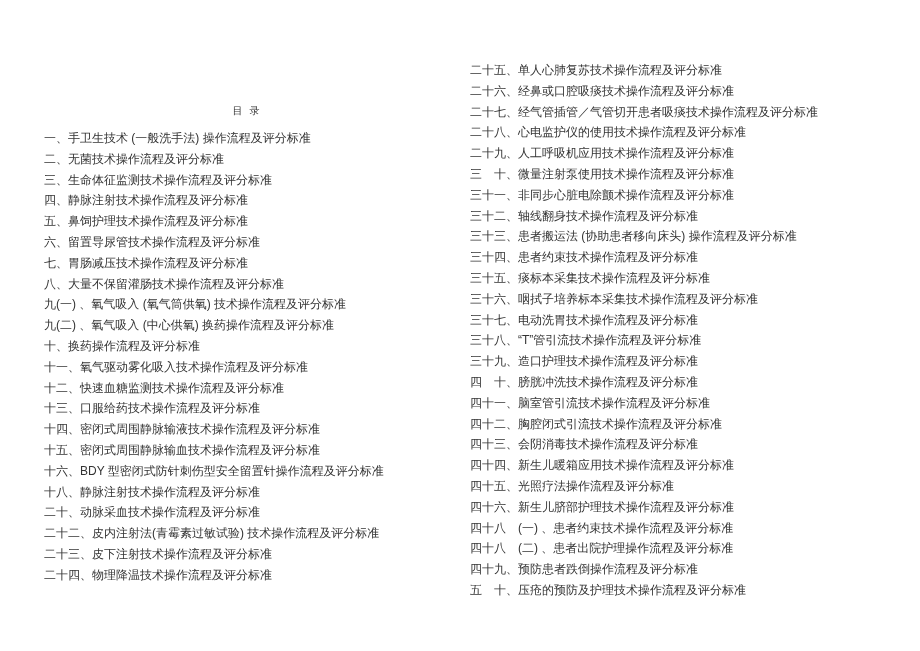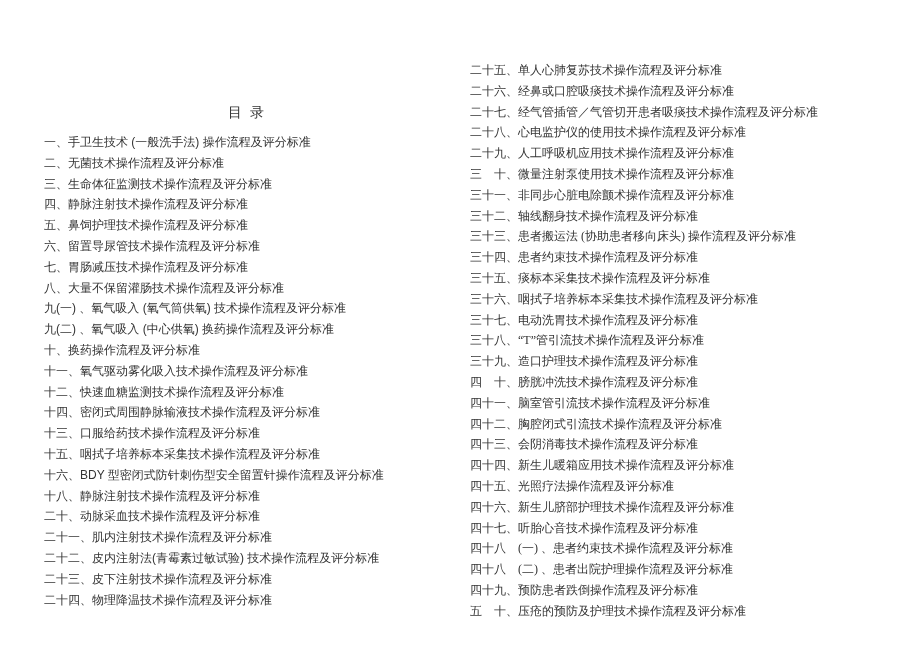--- a/index.html
+++ b/index.html
@@ -16,35 +16,34 @@
       display: flex;
       gap: 20px;
     }
     .column {
       flex: 1;
       display: flex;
       flex-direction: column;
     }
     .title {
       text-align: center;
-      font-size: 14px;
+      font-size: 10px;
       color: #333;
       margin-bottom: 10px;
       font-weight: normal;
       letter-spacing: 2px;
     }
     .toc-item {
       font-size: 12px;
       color: #333;
       line-height: 20.8px;
       white-space: nowrap;
     }
     .col-right {
       padding-top: 0;
-      font-family: Liberation Serif, serif;
     }
     .col-left {
       padding-top: 44px;
     }
   </style>
 </head>
 <body>
 
 <div class="column col-left">
   <div class="title">目 录</div>
@@ -55,27 +54,26 @@
       <div class="toc-item">四、静脉注射技术操作流程及评分标准</div>
       <div class="toc-item">五、鼻饲护理技术操作流程及评分标准</div>
       <div class="toc-item">六、留置导尿管技术操作流程及评分标准</div>
       <div class="toc-item">七、胃肠减压技术操作流程及评分标准</div>
       <div class="toc-item">八、大量不保留灌肠技术操作流程及评分标准</div>
       <div class="toc-item">九(一) 、氧气吸入 (氧气筒供氧) 技术操作流程及评分标准</div>
       <div class="toc-item">九(二) 、氧气吸入 (中心供氧) 换药操作流程及评分标准</div>
       <div class="toc-item">十、换药操作流程及评分标准</div>
       <div class="toc-item">十一、氧气驱动雾化吸入技术操作流程及评分标准</div>
       <div class="toc-item">十二、快速血糖监测技术操作流程及评分标准</div>
+      <div class="toc-item">十三、口服给药技术操作流程及评分标准</div>
       <div class="toc-item">十四、密闭式周围静脉输液技术操作流程及评分标准</div>
-      <div class="toc-item">十三、口服给药技术操作流程及评分标准</div>
-      <div class="toc-item">十五、咽拭子培养标本采集技术操作流程及评分标准</div>
+      <div class="toc-item">十五、密闭式周围静脉输血技术操作流程及评分标准</div>
       <div class="toc-item">十六、BDY 型密闭式防针刺伤型安全留置针操作流程及评分标准</div>
       <div class="toc-item">十八、静脉注射技术操作流程及评分标准</div>
       <div class="toc-item">二十、动脉采血技术操作流程及评分标准</div>
-      <div class="toc-item">二十一、肌内注射技术操作流程及评分标准</div>
       <div class="toc-item">二十二、皮内注射法(青霉素过敏试验) 技术操作流程及评分标准</div>
       <div class="toc-item">二十三、皮下注射技术操作流程及评分标准</div>
       <div class="toc-item">二十四、物理降温技术操作流程及评分标准</div>
     </div>
 </div>
 
 <div class="column col-right">
   <div id="right-list">
       <div class="toc-item">二十五、单人心肺复苏技术操作流程及评分标准</div>
       <div class="toc-item">二十六、经鼻或口腔吸痰技术操作流程及评分标准</div>
@@ -92,19 +90,18 @@
       <div class="toc-item">三十七、电动洗胃技术操作流程及评分标准</div>
       <div class="toc-item">三十八、“T”管引流技术操作流程及评分标准</div>
       <div class="toc-item">三十九、造口护理技术操作流程及评分标准</div>
       <div class="toc-item">四　十、膀胱冲洗技术操作流程及评分标准</div>
       <div class="toc-item">四十一、脑室管引流技术操作流程及评分标准</div>
       <div class="toc-item">四十二、胸腔闭式引流技术操作流程及评分标准</div>
       <div class="toc-item">四十三、会阴消毒技术操作流程及评分标准</div>
       <div class="toc-item">四十四、新生儿暖箱应用技术操作流程及评分标准</div>
       <div class="toc-item">四十五、光照疗法操作流程及评分标准</div>
       <div class="toc-item">四十六、新生儿脐部护理技术操作流程及评分标准</div>
-      <div class="toc-item">四十七、听胎心音技术操作流程及评分标准</div>
       <div class="toc-item">四十八　(一) 、患者约束技术操作流程及评分标准</div>
       <div class="toc-item">四十八　(二) 、患者出院护理操作流程及评分标准</div>
       <div class="toc-item">四十九、预防患者跌倒操作流程及评分标准</div>
       <div class="toc-item">五　十、压疮的预防及护理技术操作流程及评分标准</div>
     </div>
 </div>
 
 </body></html>

